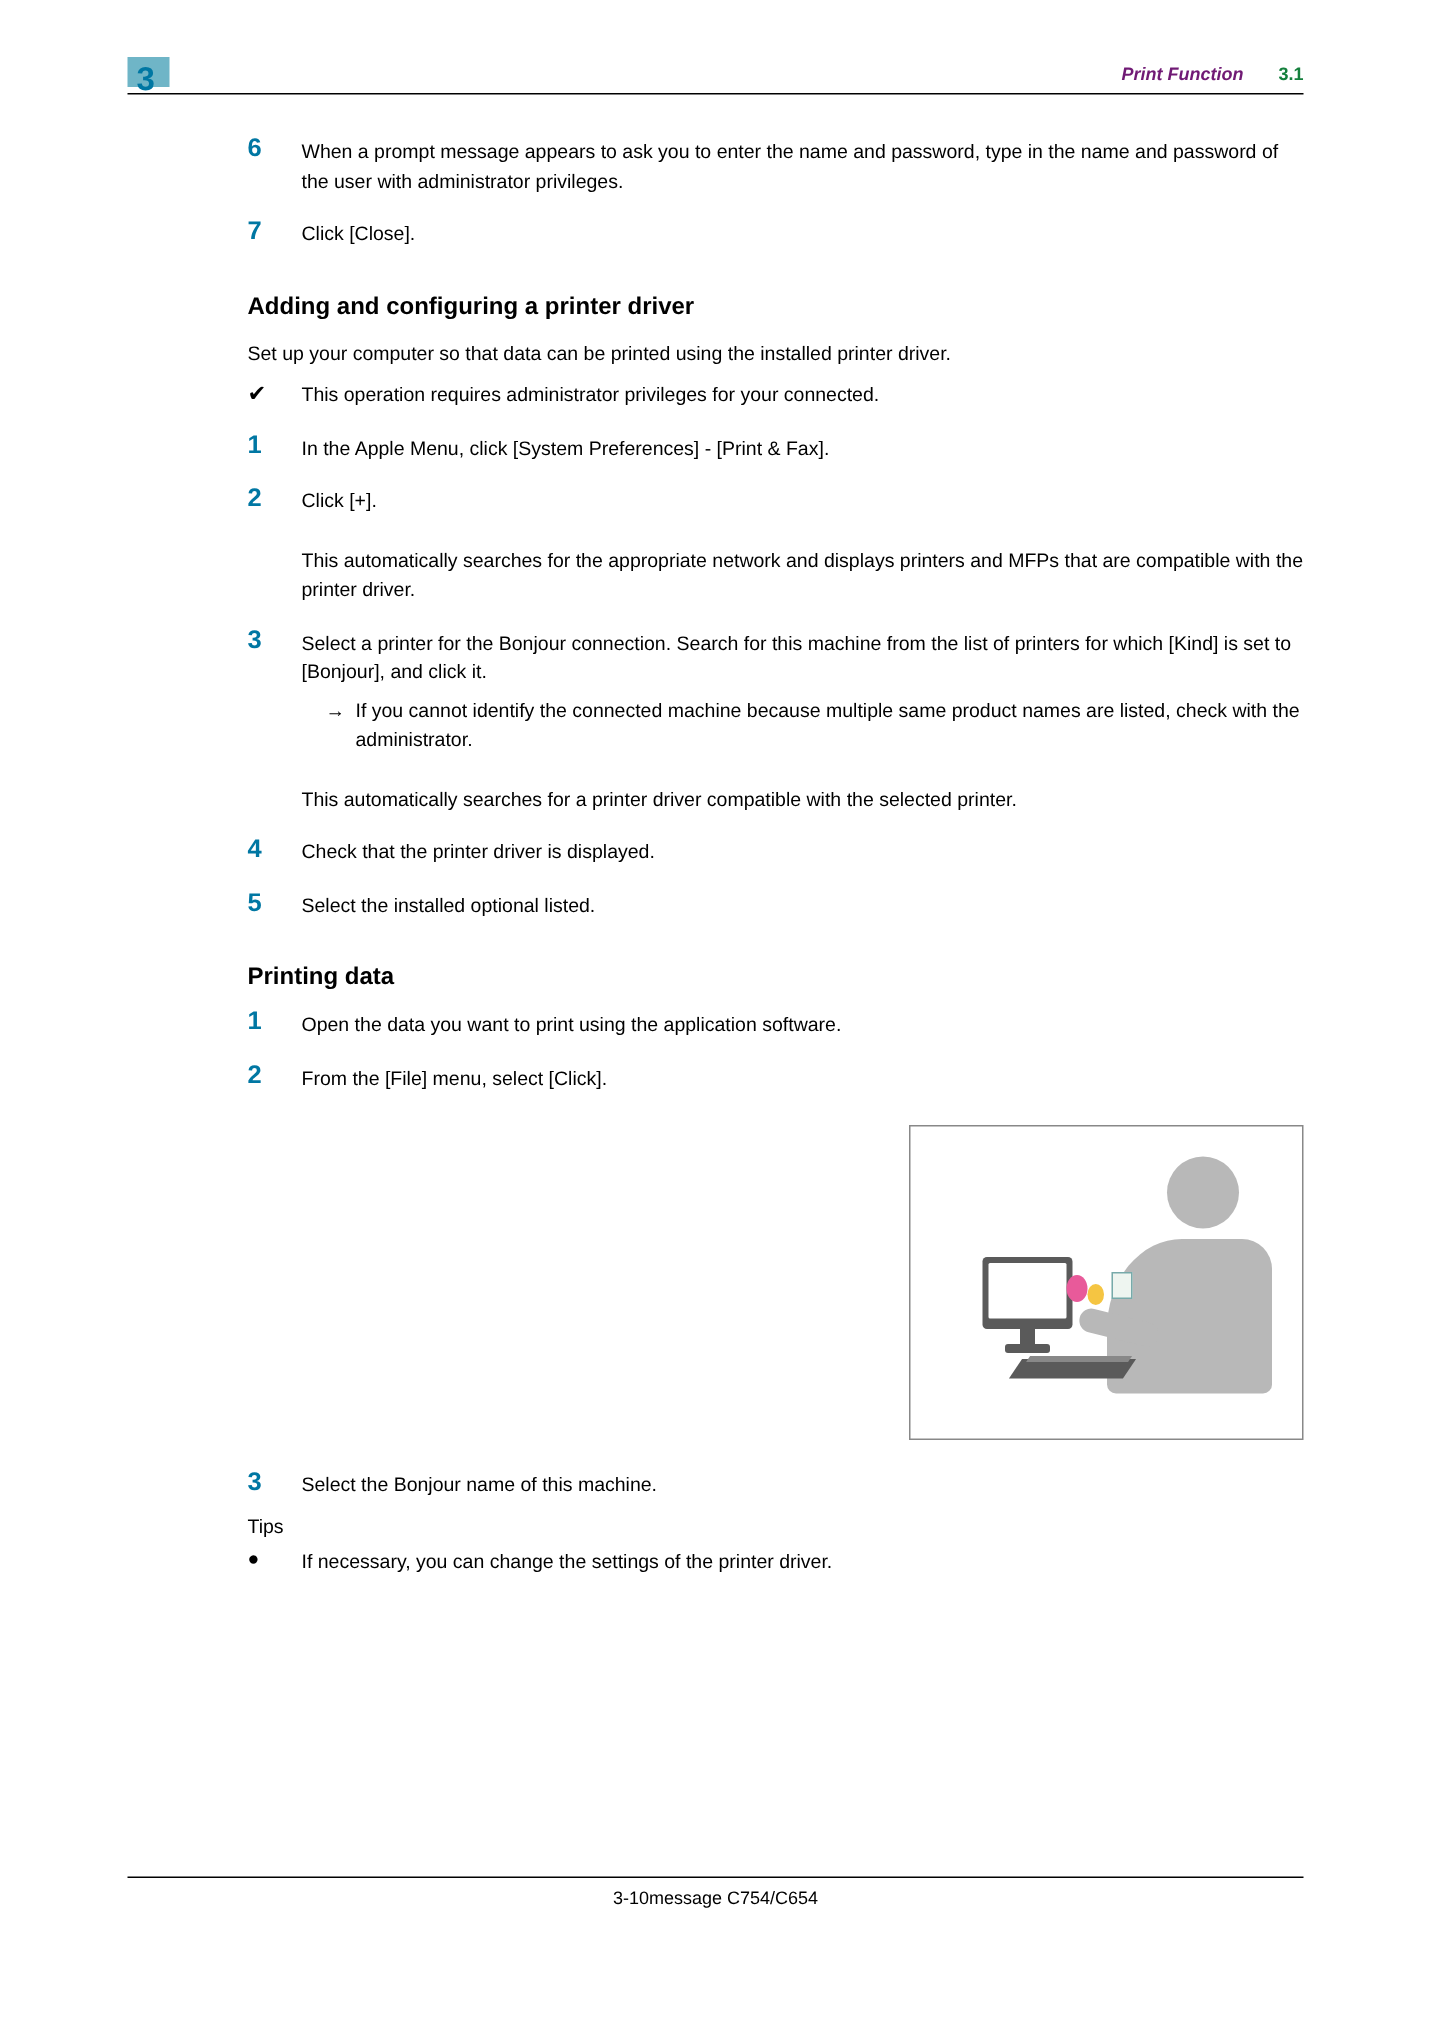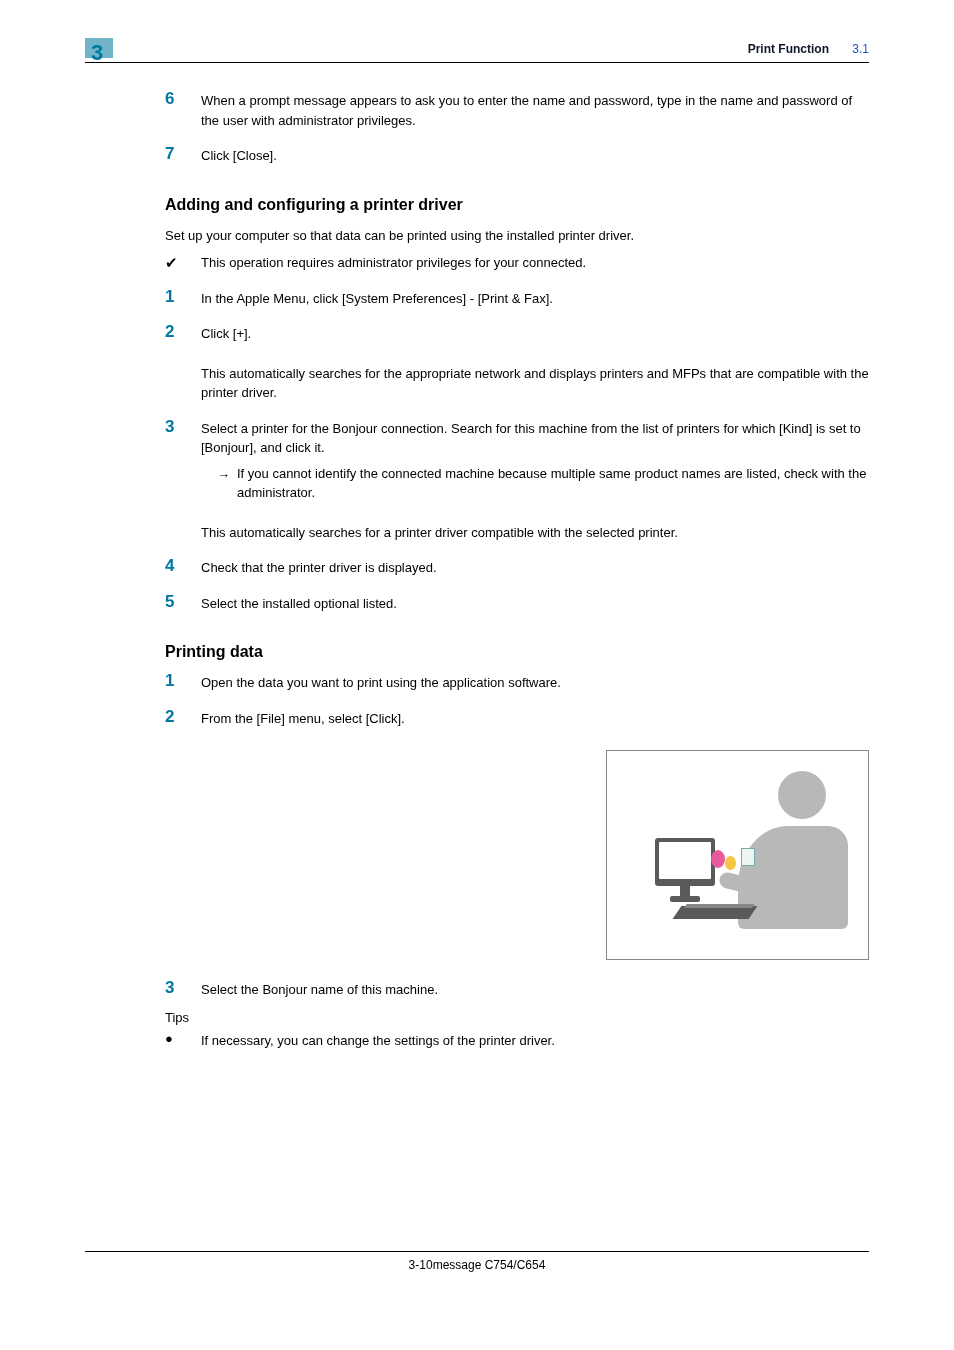--- a/index.html
+++ b/index.html
@@ -32,22 +32,22 @@
       left: 6px;
       bottom: -8px;
       font-size: 22px;
       font-weight: bold;
       color: #0077a3;
     }
     .header-right {
       font-size: 12px;
       padding-bottom: 2px;
     }
-    .header-right .title { color: #0f172a; font-weight: bold; margin-right: 20px; }
-    .header-right .sect { color: #1d4ed8; font-weight: normal; }
+    .header-right .title { color: #701a75; font-weight: bold; margin-right: 20px; font-style: italic; }
+    .header-right .sect { color: #15803d; font-weight: bold; }
     .header-rule {
       border: none;
       border-top: 1px solid #000;
       margin-bottom: 28px;
     }
     .content { padding-left: 80px; }
 
     .num-item {
       display: flex;
       margin-top: 16px;

